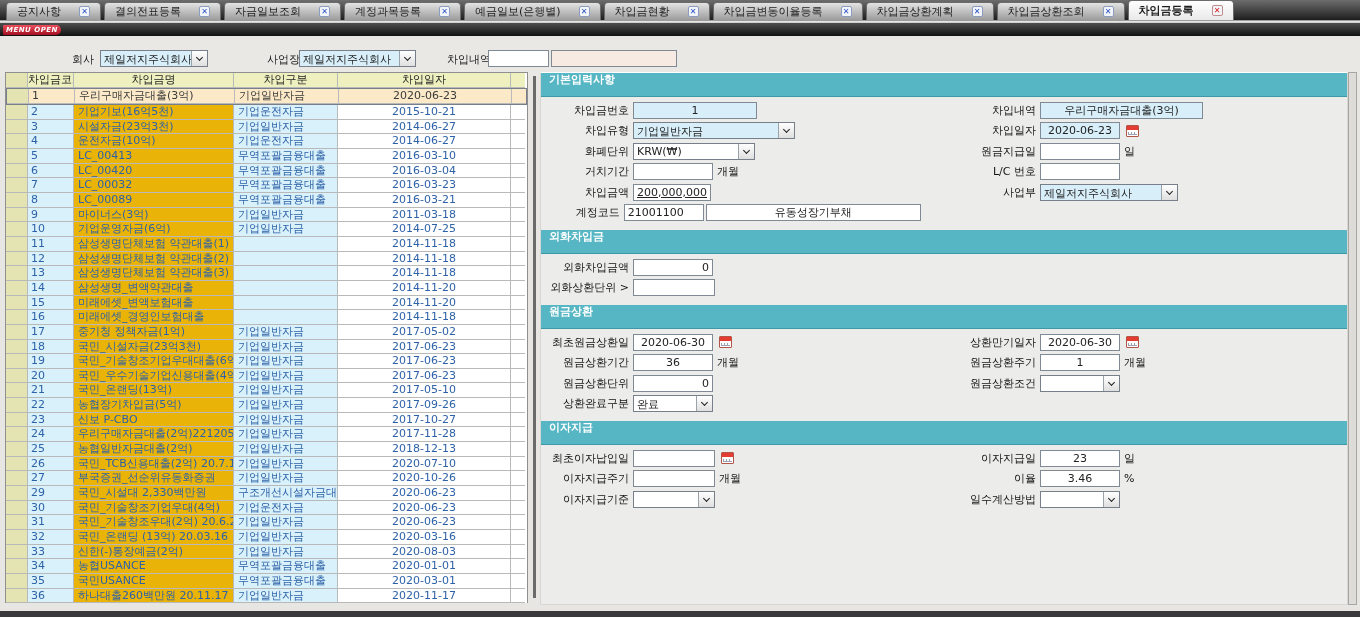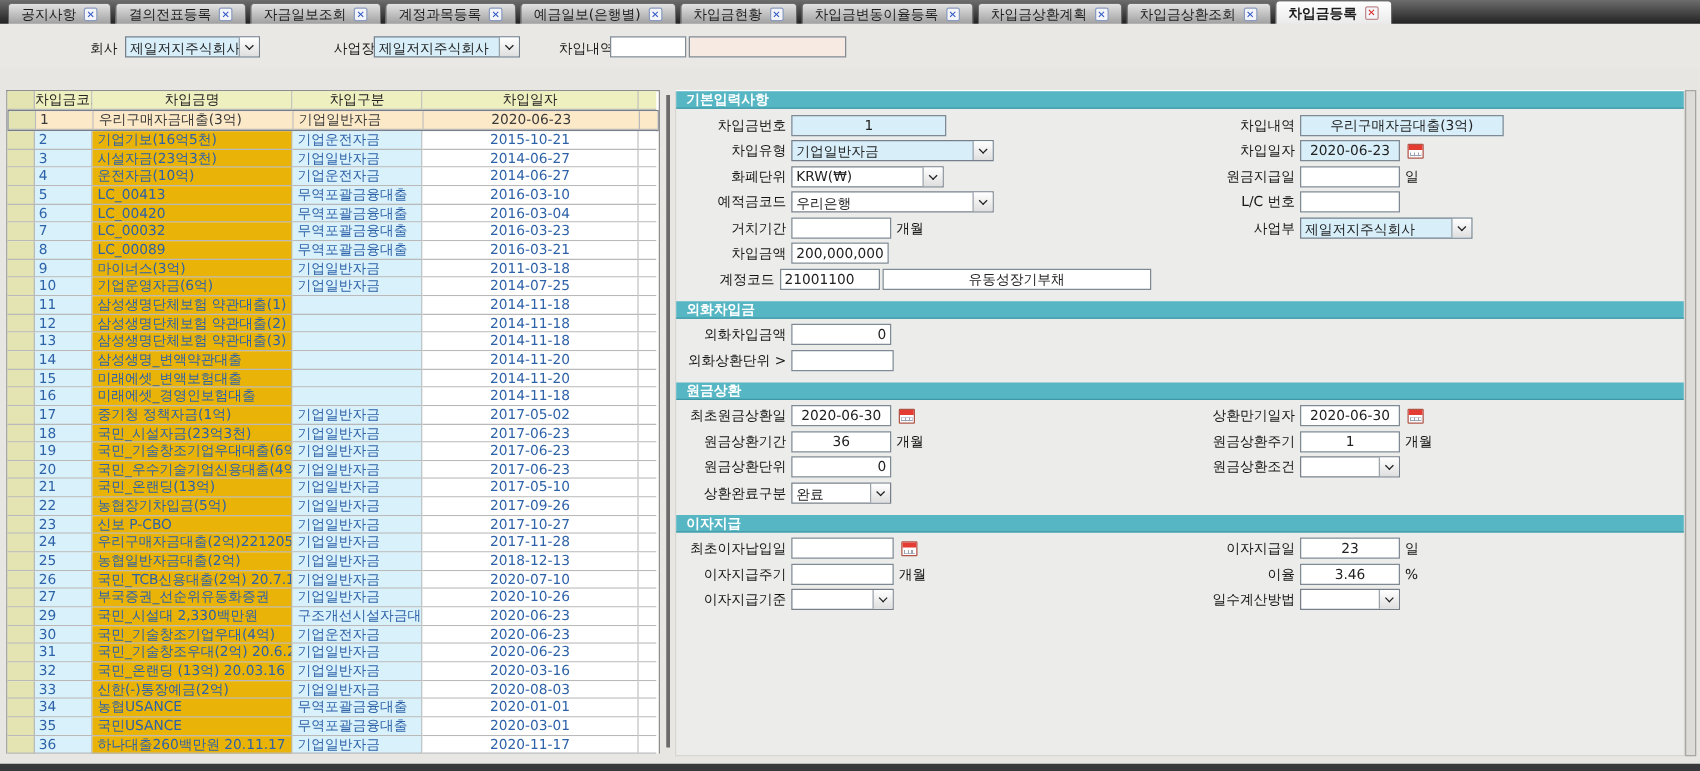--- a/index.html
+++ b/index.html
@@ -7,37 +7,37 @@
   body {
     position:relative; overflow:hidden;
     background:#e8e6e2;
     font-family:"DejaVu Sans", sans-serif;
     font-size:11px; color:#222;
   }
   
   .tabbar { position:absolute; top:0; left:0; right:0; height:21px;
     background:linear-gradient(#6d6d6d,#1e1e1e); display:flex; align-items:flex-end;
     padding-left:6px; border-bottom:1px solid #9a9a9a; }
-  .tab { height:18px; display:flex; align-items:center; gap:6px; padding:0 10px;
+  .tab { height:18px; display:flex; align-items:center; gap:18px; padding:0 10px;
     margin-right:3px; background:linear-gradient(#e3e3e3,#9c9c9c);
     border:1px solid #6b6b6b; border-bottom:none; border-radius:4px 4px 0 0;
     color:#1c1c1c; white-space:nowrap; cursor:default; }
   .tab .xbox { width:11px; height:11px; background:#f3f5fa; border:1px solid #8b9cc0;
     border-radius:2px; color:#2a53c4; font-size:8px; line-height:9px; text-align:center; font-weight:bold; }
   .tab.active { background:linear-gradient(#ffffff,#e9e9e9); font-weight:bold; height:20px; }
   .tab.active .xbox { color:#d81f1f; border-color:#c08b8b; }
   
   .menustrip { position:absolute; top:22px; left:0; right:0; height:14px;
     background:linear-gradient(#4f4f4f,#101010); border-top:1px solid #cfcfcf; }
   .menu-open { position:absolute; left:3px; top:2px; width:58px; height:10px;
     background:linear-gradient(#ee4e5e,#a30f20); border-radius:2px 8px 8px 2px;
     color:#fff; font-size:7px; font-weight:bold; font-style:italic;
     text-align:center; line-height:10px; letter-spacing:.5px; cursor:pointer; }
   
-  .filterbar { position:absolute; top:19px; left:0; right:0; height:36px; background:#eae8e4; }
+  .filterbar { position:absolute; top:40px; left:0; right:0; height:36px; background:#eae8e4; }
   .f-label { position:absolute; top:12px; color:#1a1a1a; }
   .fld { height:17px; border:1px solid #7f8a94; background:#fff; font:inherit; padding:0 3px; color:#222; }
   .fld.ro { background:#d8effa; }
   .fld.pink { background:#f7eae3; }
   .ta-c { text-align:center; } .ta-r { text-align:right; } .ta-l { text-align:left; }
   
   .sel { display:flex; height:17px; border:1px solid #77808a; background:#fff; cursor:pointer; }
   .sel.blue { background:#d8effa; }
   .sel-text { flex:1; padding:1px 3px; overflow:hidden; white-space:nowrap; background:transparent; }
   .sel-btn { width:16px; background:linear-gradient(#ffffff,#dfdfdf); border-left:1px solid #9aa2aa;
@@ -58,30 +58,30 @@
   .c3 { width:104px; padding-left:4px; background:#d9f1fa; }
   .c4 { width:173px; text-align:center; background:#fff; }
   .c5 { width:14px; border-right:none; background:#fff; }
   .ghead .c1,.ghead .c2,.ghead .c3,.ghead .c4,.ghead .c5 { background:#eff0bf; padding-left:0; }
   .trow.sel .c1,.trow.sel .c2,.trow.sel .c3,.trow.sel .c4,.trow.sel .c5 { background:#fce9c8; color:#3a3a3a; }
   .vscroll { position:absolute; left:533px; top:76px; width:3px; height:522px; background:#6b6b6b; }
   
   .panel { position:absolute; left:540px; top:72px; width:808px; height:533px;
     background:#ececea; border:1px solid #d8d6d2; border-top:1px solid #ffffff; }
   .section { margin-bottom:5px; }
-  .sec-header { height:14px; background:#56b6c4; color:#fff; font-weight:bold;
+  .sec-header { height:24px; background:#56b6c4; color:#fff; font-weight:bold;
     font-size:11px; line-height:13px; padding-left:8px; border-bottom:1px solid #3f98a6; }
   .sec-body { display:flex; padding:3px 0 2px; }
   .col-l { width:380px; }
   .col-r { flex:1; }
   .frow { display:flex; align-items:center; height:20.5px; }
   .flabel { width:88px; text-align:right; margin-right:4px; color:#141414; white-space:nowrap; }
   .col-r .flabel { width:115px; }
   .sfx { margin-left:4px; color:#141414; }
-  .w78{width:78px;} .w80{width:80px;} .w82{width:82px;} .w122{width:122px;}
+  .w78{width:78px;text-decoration:underline;} .w80{width:80px;} .w82{width:82px;} .w122{width:122px;}
   .w124{width:124px;} .w138{width:138px;} .w162{width:162px;} .w163{width:163px;} .w240{width:240px;text-align:center;}
   .cal { width:13px; height:12px; margin-left:6px; border:1px solid #b05548; background:#fff;
     position:relative; border-radius:1px; cursor:pointer; flex:none; }
   .cal:before { content:""; position:absolute; left:0; right:0; top:0; height:4px; background:#e43b33; }
   .cal:after { content:""; position:absolute; left:1px; right:1px; top:6px; bottom:1px;
     background:repeating-linear-gradient(90deg,#9aa2b4 0 1px,transparent 1px 3px),
                repeating-linear-gradient(0deg,#9aa2b4 0 1px,transparent 1px 3px); }
   .edge { position:absolute; left:1348px; top:72px; width:9px; height:533px;
     background:#dedcd8; border:1px solid #a8a6a2; }
   .bottombar { position:absolute; left:0; right:0; bottom:0; height:6px; background:#39393b; }
@@ -472,29 +472,20 @@
         <div class="frow">
           <span class="flabel">화폐단위</span>
           <div class="sel w122">
             <span class="sel-text">KRW(₩)</span>
             <span class="sel-btn">
                 <span class="chev"></span>
               </span>
           </div>
         </div>
         <div class="frow">
-          <span class="flabel">예적금코드</span>
-          <div class="sel w162">
-            <span class="sel-text">우리은행</span>
-            <span class="sel-btn">
-                <span class="chev"></span>
-              </span>
-          </div>
-        </div>
-        <div class="frow">
           <span class="flabel">거치기간</span>
           <input class="fld w80" value="" style="">
           <span class="sfx">개월</span>
         </div>
         <div class="frow">
           <span class="flabel">차입금액</span>
           <input class="fld w78 ta-r" value="200,000,000" style="">
         </div>
         <div class="frow">
           <span class="flabel">계정코드</span>

